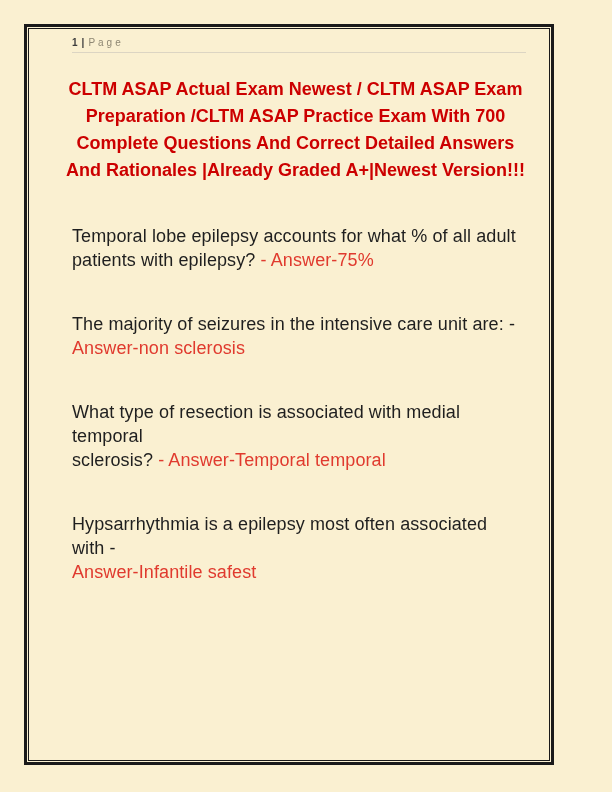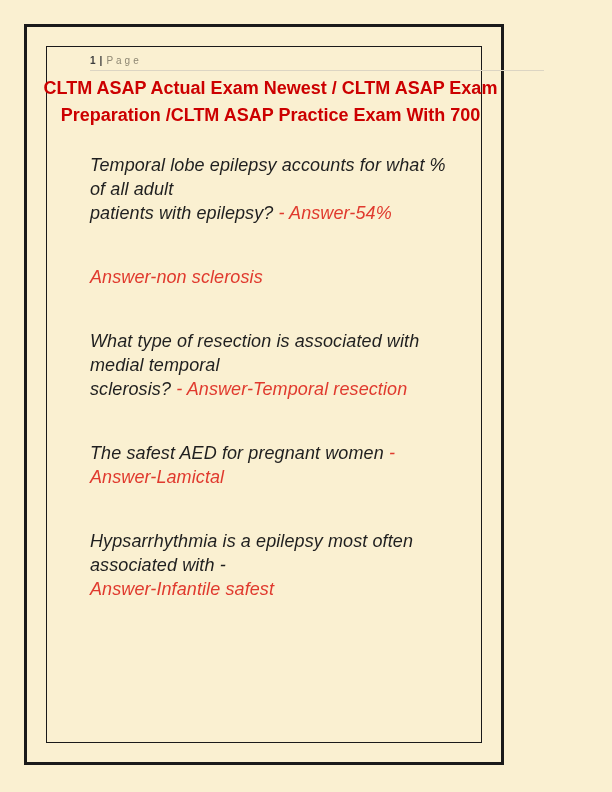--- a/index.html
+++ b/index.html
@@ -12,24 +12,24 @@
     height: 792px;
     position: relative;
     background: var(--bg, #FAF0D1);
     font-family: "Liberation Sans", "DejaVu Sans", sans-serif;
     overflow: hidden;
   }
   .frame {
     position: absolute;
     left: 24px;
     top: 24px;
-    width: 480px;
+    width: 530px;
     height: 741px;
     border: 3px solid var(--frame, #1A1A1A);
-    padding: 19px;
+    padding: 1px;
   }
   .frame-inner {
     width: 100%;
     height: 100%;
     border: 1px solid var(--frame, #1A1A1A);
   }
   .content {
     padding: 7px 30px 0 43px;
   }
   .header {
@@ -46,36 +46,35 @@
   }
   .psep {
     font-weight: bold;
     color: #3D3D3D;
     padding: 0 4px 0 4px;
   }
   .plabel {
     letter-spacing: 3px;
   }
   .title {
-    margin-top: 4px;
+    margin-top: 23px;
     display: flex;
     flex-direction: column;
     align-items: center;
     color: var(--title-red, #CC0000);
     font-weight: bold;
     font-size: 18px;
     line-height: 27px;
   }
   .title-line {
     white-space: nowrap;
     width: max-content;
   }
   .qa-list {
-    margin-top: 24px;
-    font-style: italic;
+    margin-top: 40px;
   }
   .qa {
     margin: 0 0 40px 0;
     font-size: 18px;
     line-height: 24px;
     color: var(--q-color, #1F1F1F);
     letter-spacing: 0.1px;
   }
   .q { white-space: pre-line; }
   .a { white-space: pre-line; color: var(--a-color, #E03A2E); }
@@ -85,28 +84,30 @@
 
 <div class="frame">
   <div class="frame-inner">
     <div class="content">
 
       <div class="header"><span class="pnum">1</span><span class="psep">|</span><span class="plabel">Page</span></div>
 
       <div class="title">
         <div class="title-line">CLTM ASAP Actual Exam Newest / CLTM ASAP Exam</div>
         <div class="title-line">Preparation /CLTM ASAP Practice Exam With 700</div>
+        <div class="title-line">Complete Questions And Correct Detailed Answers</div>
+        <div class="title-line">And Rationales |Already Graded A+|Newest Version!!!</div>
       </div>
 
       <div class="qa-list">
         <p class="qa"><span class="q">Temporal lobe epilepsy accounts for what % of all adult
-patients with epilepsy? </span><span class="a">- Answer-54%</span></p>
-        <p class="qa"><span class="a">Answer-non sclerosis</span></p>
+patients with epilepsy? </span><span class="a">- Answer-75%</span></p>
+        <p class="qa"><span class="q">The majority of seizures in the intensive care unit are: -
+</span><span class="a">Answer-non sclerosis</span></p>
         <p class="qa"><span class="q">What type of resection is associated with medial temporal
-sclerosis? </span><span class="a">- Answer-Temporal resection</span></p>
-        <p class="qa"><span class="q">The safest AED for pregnant women </span><span class="a">- Answer-Lamictal</span></p>
+sclerosis? </span><span class="a">- Answer-Temporal temporal</span></p>
         <p class="qa"><span class="q">Hypsarrhythmia is a epilepsy most often associated with -
 </span><span class="a">Answer-Infantile safest</span></p>
       </div>
 
     </div>
   </div>
 </div>
 
 </body></html>

